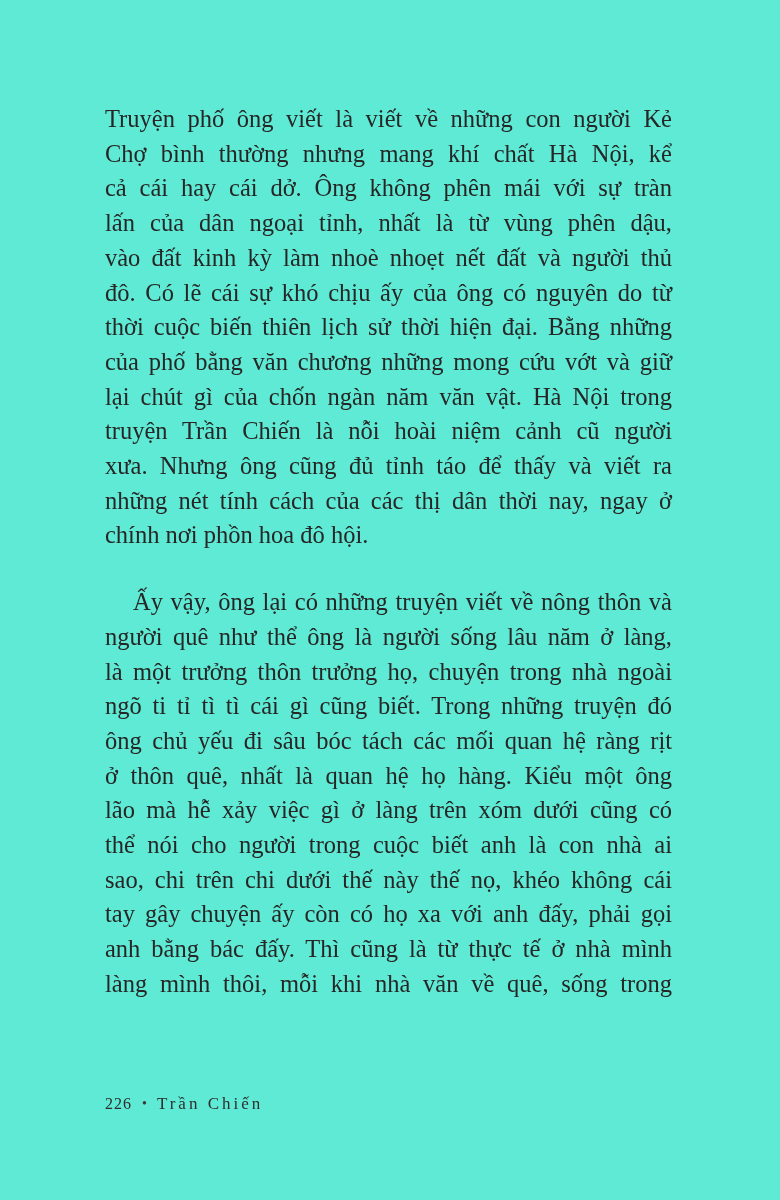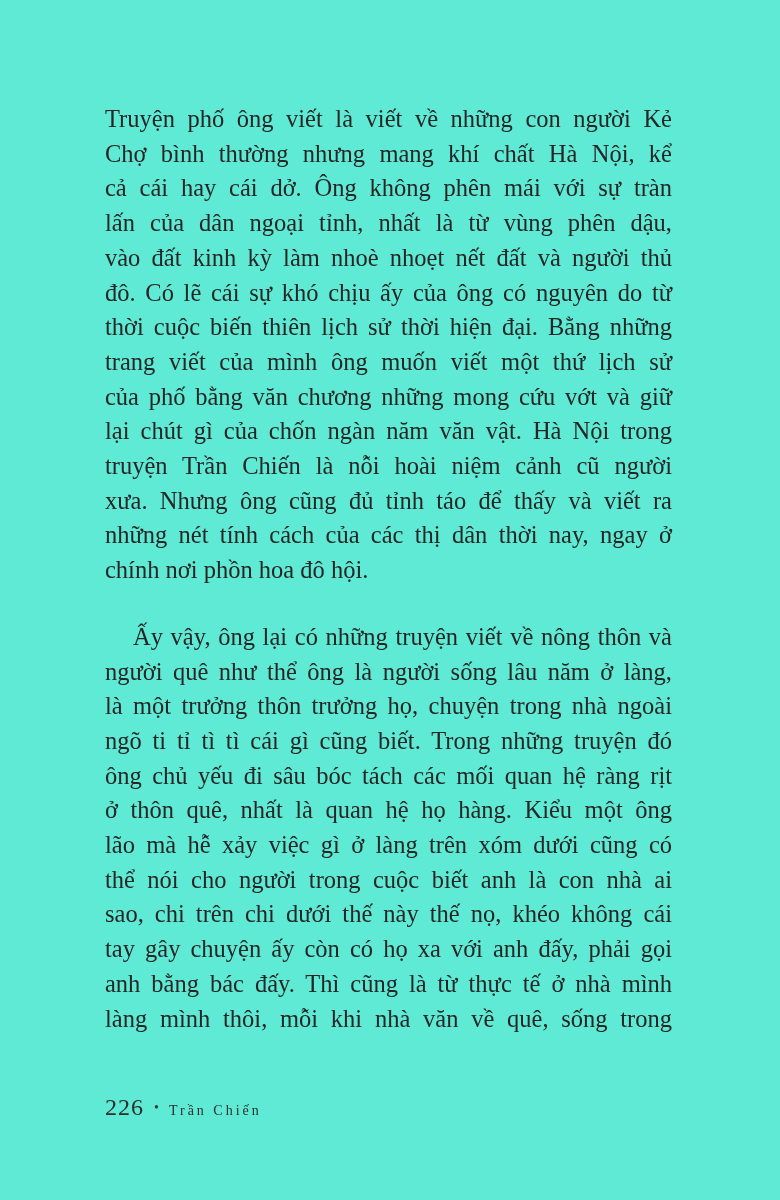--- a/index.html
+++ b/index.html
@@ -44,49 +44,48 @@
   }
   .running-footer {
     position: absolute;
     left: 105px;
     top: 1094px;
     color: #2e2e2e;
     display: flex;
     align-items: baseline;
   }
   .page-number {
-    font-size: 24px;
+    font-size: 16px;
     letter-spacing: 1px;
   }
   .footer-sep {
     font-size: 14px;
     margin: 0 10px;
     color: #3a3a3a;
     align-self: center;
   }
   .footer-author {
-    font-size: 14px;
+    font-size: 17px;
     letter-spacing: 3px;
   }
 </style>
 </head>
 <body>
 
 <div class="page">
 
   <main class="text-block">
       <div class="paragraph">
         <div class="line">Truyện phố ông viết là viết về những con người Kẻ</div>
         <div class="line">Chợ bình thường nhưng mang khí chất Hà Nội, kể</div>
         <div class="line">cả cái hay cái dở. Ông không phên mái với sự tràn</div>
         <div class="line">lấn của dân ngoại tỉnh, nhất là từ vùng phên dậu,</div>
         <div class="line">vào đất kinh kỳ làm nhoè nhoẹt nết đất và người thủ</div>
         <div class="line">đô. Có lẽ cái sự khó chịu ấy của ông có nguyên do từ</div>
         <div class="line">thời cuộc biến thiên lịch sử thời hiện đại. Bằng những</div>
-        <div class="line">trang viết của mình ông muốn viết một thứ lịch sử</div>
         <div class="line">của phố bằng văn chương những mong cứu vớt và giữ</div>
         <div class="line">lại chút gì của chốn ngàn năm văn vật. Hà Nội trong</div>
         <div class="line">truyện Trần Chiến là nỗi hoài niệm cảnh cũ người</div>
         <div class="line">xưa. Nhưng ông cũng đủ tỉnh táo để thấy và viết ra</div>
         <div class="line">những nét tính cách của các thị dân thời nay, ngay ở</div>
         <div class="line no-justify">chính nơi phồn hoa đô hội.</div>
       </div>
       <div class="paragraph">
         <div class="line indent">Ấy vậy, ông lại có những truyện viết về nông thôn và</div>
         <div class="line">người quê như thể ông là người sống lâu năm ở làng,</div>

